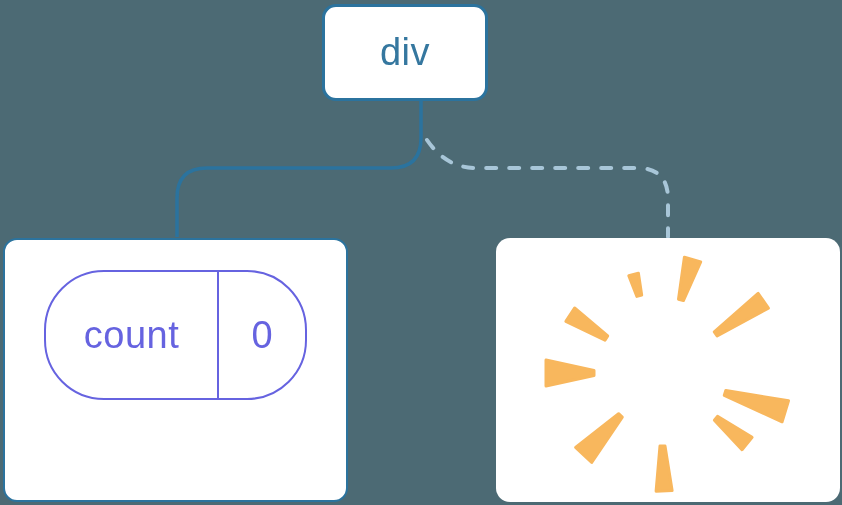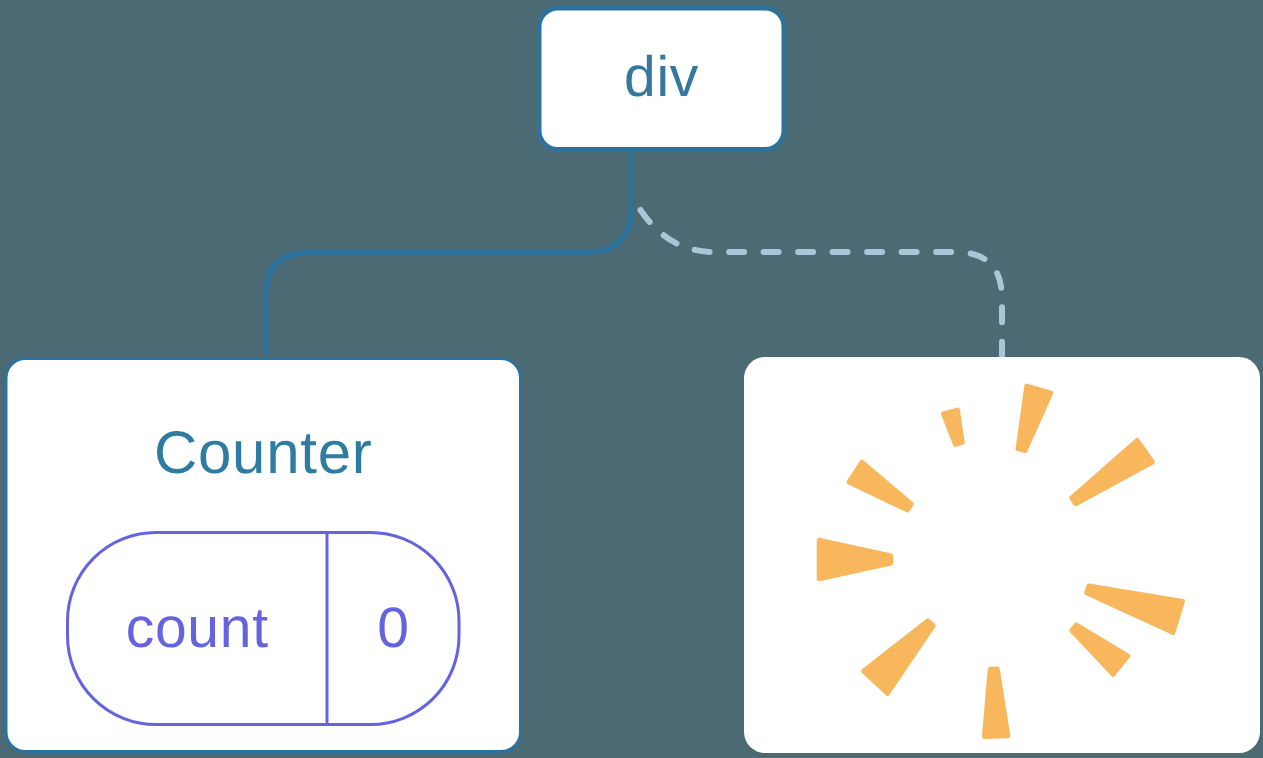--- a/index.html
+++ b/index.html
@@ -10,21 +10,21 @@
   body{
     width:842px;height:505px;overflow:hidden;
     font-family:"Liberation Sans","DejaVu Sans",sans-serif;
     background:var(--background);
   }
   .canvas{position:relative;width:842px;height:505px;background:var(--background);}
   .connectors{position:absolute;left:0;top:0;width:842px;height:505px;pointer-events:none;}
   .connector-solid{fill:none;stroke:var(--line);stroke-width:3.5;}
   .connector-dashed{fill:none;stroke:var(--dashedLine);stroke-width:4;stroke-dasharray:10 13;stroke-linecap:round;}
   .node-root{
-    position:absolute;left:358px;top:4px;width:166px;height:97px;box-sizing:border-box;
+    position:absolute;left:322px;top:4px;width:166px;height:97px;box-sizing:border-box;
     background:var(--card);border:3px solid var(--line);border-radius:14px;
     display:flex;align-items:center;justify-content:center;
   }
   .node-root-label{font-size:38px;font-weight:500;color:var(--rootText);letter-spacing:0.5px;}
   .card{position:absolute;top:238px;width:345px;height:264px;box-sizing:border-box;background:var(--card);border-radius:14px;}
   .card-counter{left:3px;border:2.5px solid var(--line);}
   .card-removed{left:496px;width:344px;}
   .counter-title{
     margin-top:40px;text-align:center;font-size:40px;line-height:1.1;
     font-weight:500;color:var(--counterTitle);letter-spacing:0.5px;
@@ -49,21 +49,20 @@
   <svg class="connectors" viewBox="0 0 842 505" xmlns="http://www.w3.org/2000/svg">
     <path class="connector-solid" d="M 421 101 V 138 Q 421 168 391 168 H 207 Q 177 168 177 198 V 237"></path>
     <path class="connector-dashed" d="M 427 140 Q 446 168 476 168 H 637 Q 668 168 668 199 V 237"></path>
   </svg>
 
   <div class="node-root">
     <span class="node-root-label">div</span>
   </div>
 
   <div class="card card-counter">
-    <div class="counter-title">Counter</div>
     <div class="state-pill">
       <span class="state-name">count</span>
       <span class="state-value">0</span>
     </div>
   </div>
 
   <div class="card card-removed">
     <svg class="poof" viewBox="0 0 344 264" xmlns="http://www.w3.org/2000/svg">
         <polygon points="187.4,62.6 204.7,23.9 188.4,19.2 182.5,61.3" fill="#F8B75D" stroke="#F8B75D" stroke-width="3" stroke-linejoin="round"></polygon>
         <polygon points="145.7,57.1 142.4,35.2 132.8,37.8 140.9,58.4" fill="#F8B75D" stroke="#F8B75D" stroke-width="3" stroke-linejoin="round"></polygon>

